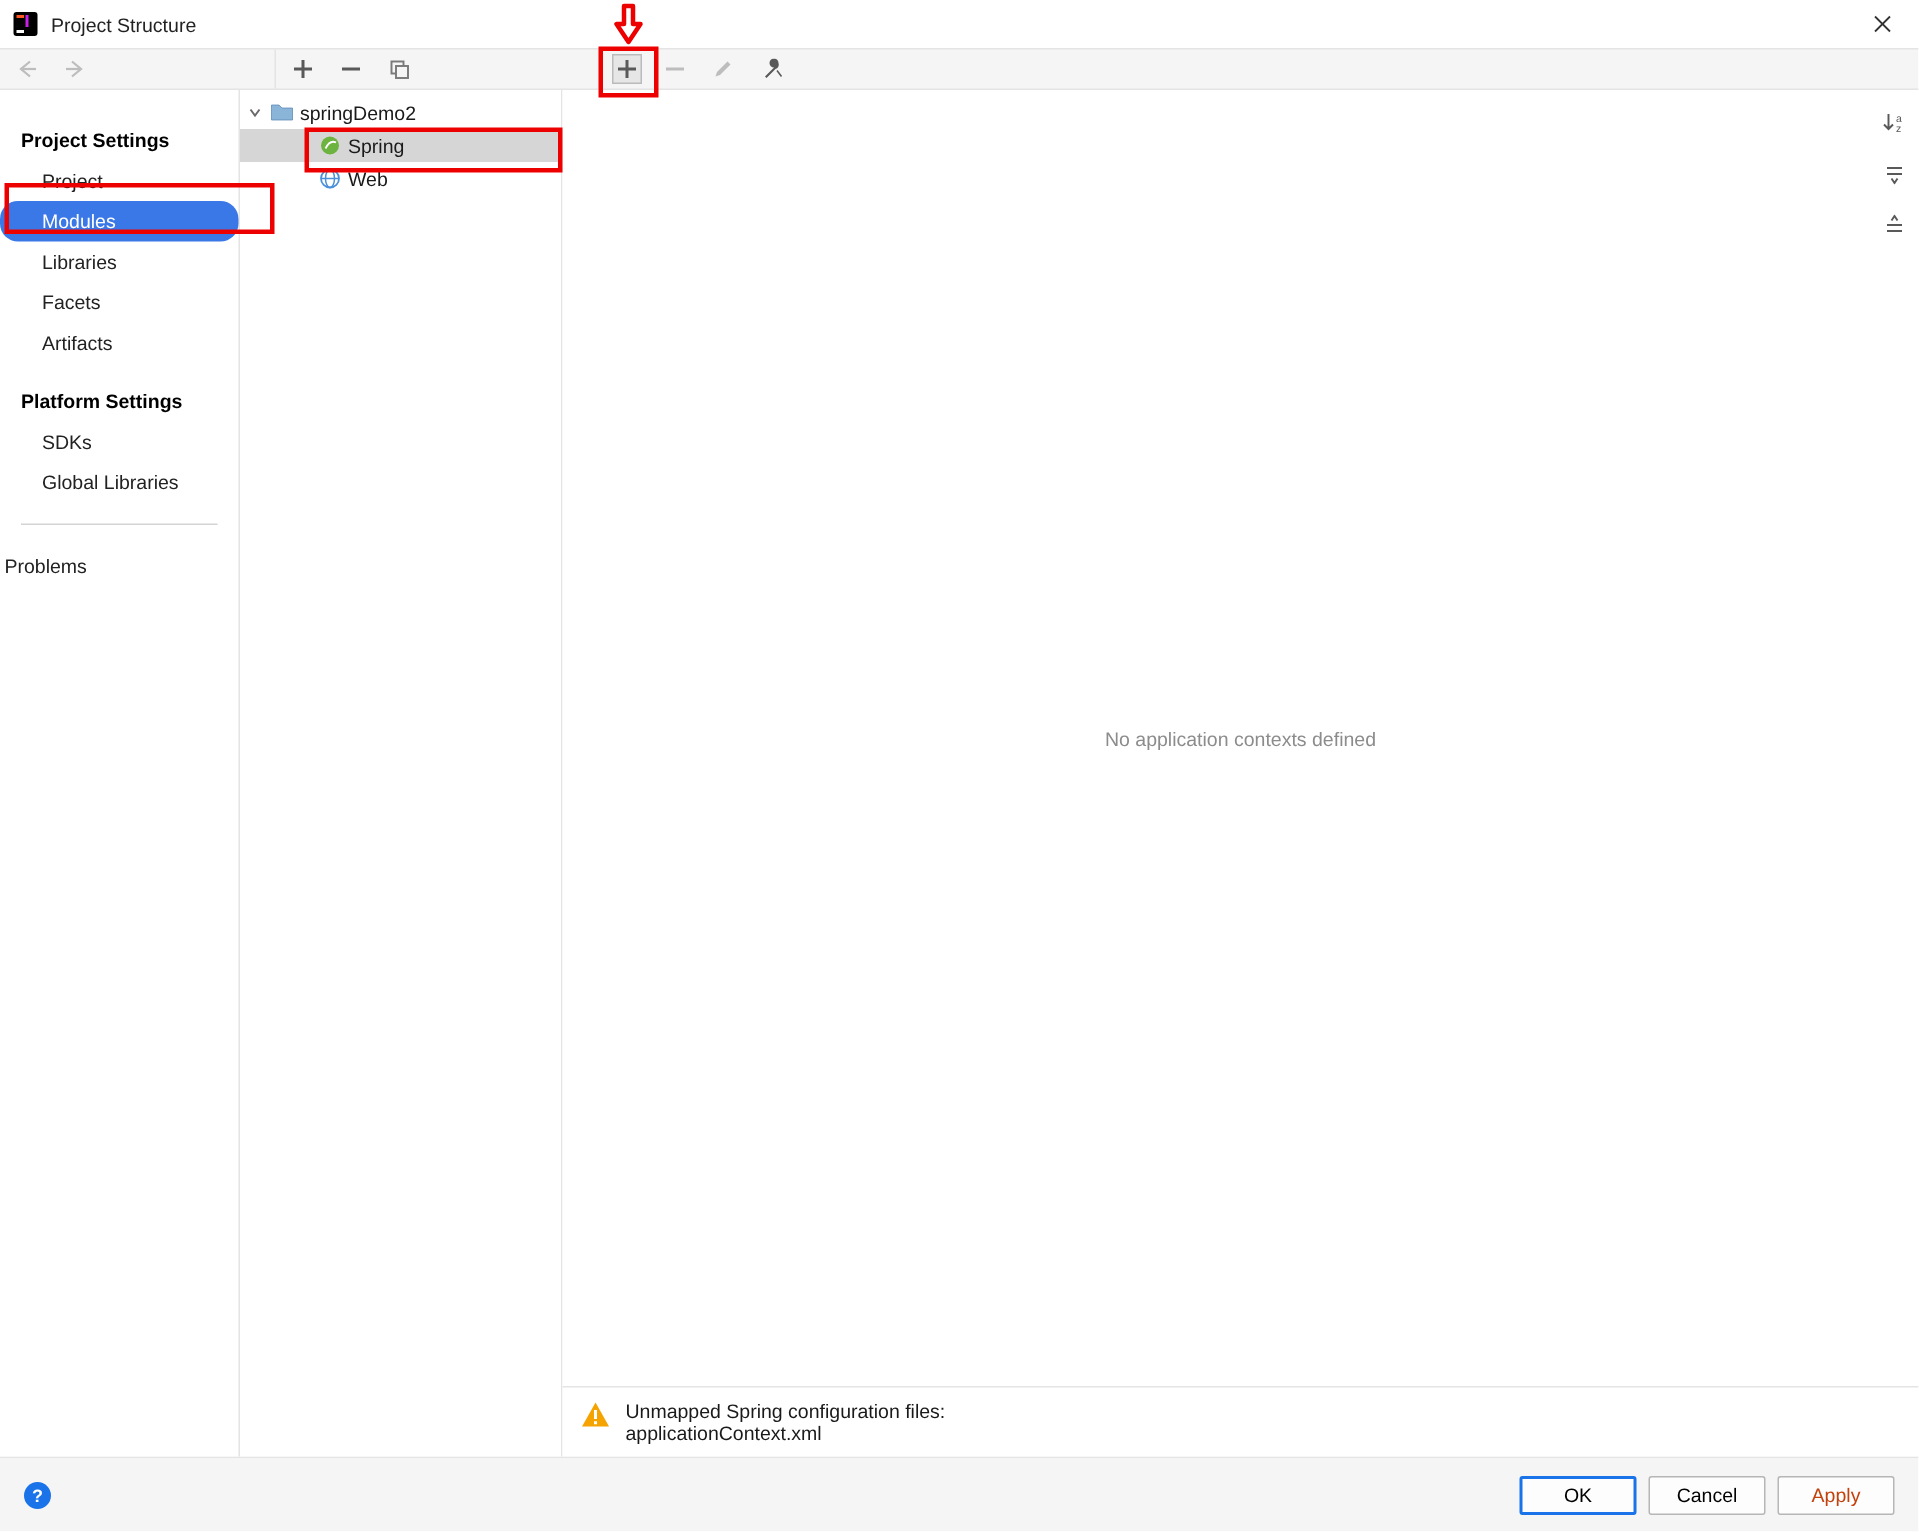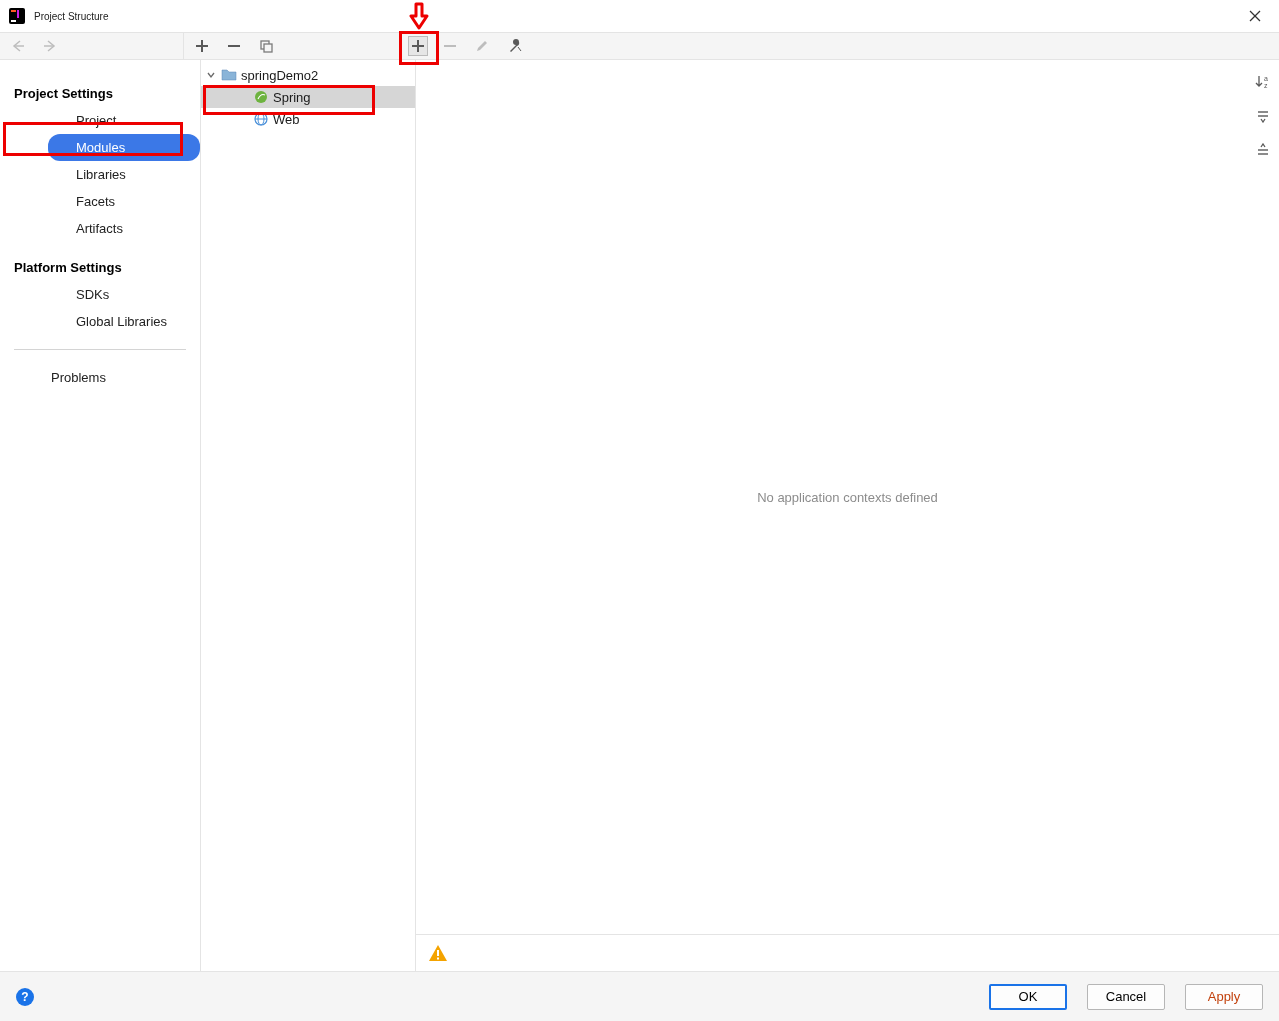--- a/index.html
+++ b/index.html
@@ -20,21 +20,21 @@
     display: flex;
     align-items: center;
     padding: 0 8px;
     background: #fff;
   }
   .titlebar .app-icon {
     width: 18px; height: 18px;
     margin-right: 8px;
     display: inline-flex;
   }
-  .titlebar .title { font-size: 10px; color: #222; }
+  .titlebar .title { font-size: 13px; color: #222; }
   .titlebar .close-btn {
     margin-left: auto;
     width: 32px; height: 32px;
     display: flex; align-items: center; justify-content: center;
     font-size: 16px; color: #333;
     cursor: pointer;
   }
 
   
   .top-toolbar {
@@ -64,39 +64,38 @@
     width: 1px; height: 100%;
     background: #e4e4e4;
   }
 
   
   .main {
     display: flex;
     height: calc(100% - 32px - 28px - 50px);
   }
   .sidebar-left {
-    width: 201px;
+    width: 160px;
     background: #fff;
     border-right: 1px solid #e4e4e4;
     padding-top: 20px;
     display: flex;
     flex-direction: column;
   }
   .section-title {
     font-weight: 600;
     font-size: 13px;
     padding: 6px 14px;
     color: #000;
   }
   .nav-item {
     padding: 6px 14px 6px 28px;
     font-size: 13px;
     color: #222;
     cursor: pointer;
-    margin-left: 48px;
   }
   .nav-item.selected {
     background: #3b78e7;
     color: #fff;
     border-radius: 12px;
   }
   .sidebar-hr {
     margin: 14px 14px;
     border: none;
     border-top: 1px solid #d4d4d4;
@@ -186,21 +185,21 @@
     border-radius: 50%;
     background: #1a73e8;
     color: #fff;
     display: flex; align-items: center; justify-content: center;
     font-size: 12px; font-weight: 700;
     cursor: pointer;
   }
   .dialog-buttons {
     margin-left: auto;
     display: flex;
-    gap: 20px;
+    gap: 8px;
   }
   .dlg-btn {
     min-width: 78px;
     height: 26px;
     border: 1px solid #b6b6b6;
     background: #fdfdfd;
     border-radius: 2px;
     font-size: 13px;
     cursor: pointer;
   }
@@ -391,20 +390,24 @@
       <div class="empty-msg">No application contexts defined</div>
     </div>
     <div class="content-footer">
       <span class="warn-icon">
         <svg viewBox="0 0 20 20">
             <path d="M10 2 L19 18 H1 Z" fill="#f4a300"></path>
             <rect x="9" y="7" width="2" height="6" fill="#fff"></rect>
             <rect x="9" y="14.5" width="2" height="2" fill="#fff"></rect>
           </svg>
       </span>
+      <div>
+        <div>Unmapped Spring configuration files:</div>
+        <div>applicationContext.xml</div>
+      </div>
     </div>
   </div>
 </div>
 
 <div class="bottombar">
   <div class="help-icon">?</div>
   <div class="dialog-buttons">
     <button class="dlg-btn primary">OK</button>
     <button class="dlg-btn">Cancel</button>
     <button class="dlg-btn disabled">Apply</button>

